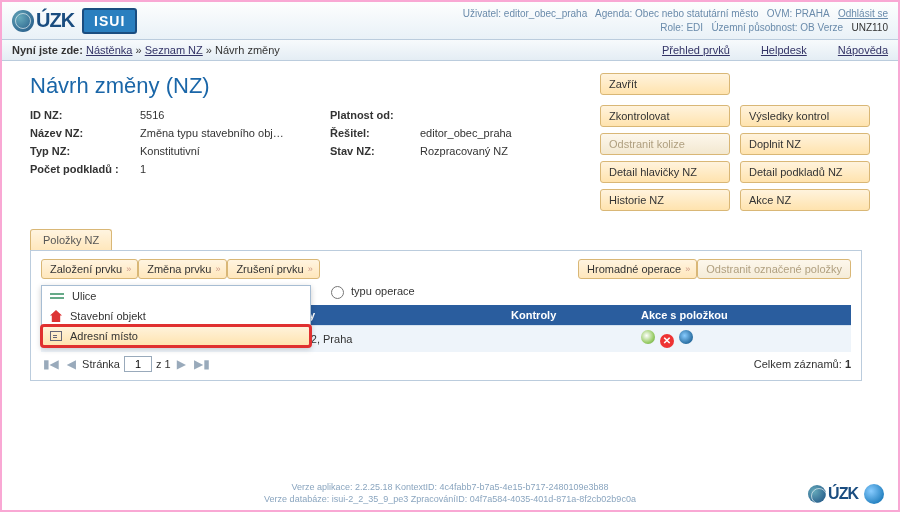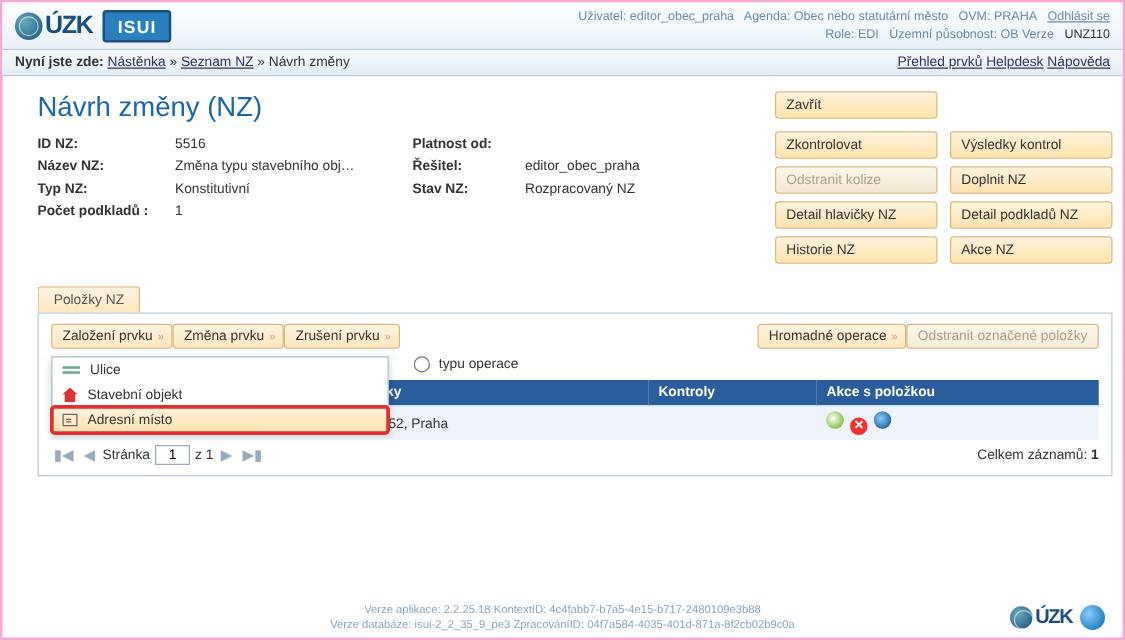--- a/index.html
+++ b/index.html
@@ -13,24 +13,24 @@
   .logo-cuzk .globe { width:22px; height:22px; border-radius:50%; background:radial-gradient(circle at 35% 35%, #6ab, #1a4d80); margin-right:2px; position:relative;}
   .logo-cuzk .globe::after{content:"";position:absolute;width:14px;height:14px;border:1px solid rgba(255,255,255,.6);border-radius:50%;top:3px;left:3px;}
   .logo-isui { background:#2a7fbf; color:#fff; font-weight:bold; font-size:14px; padding:3px 10px; border-radius:3px; border:2px solid #1a4d80; letter-spacing:1px;}
   .header-info { text-align:right; font-size:10px; color:#6a8bab; line-height:1.4;}
   .header-info a { color:#6a8bab; text-decoration:underline; cursor:pointer;}
   .header-info .code { color:#333; }
 
   
   .crumb-bar { background:linear-gradient(#f7fafc,#e4edf4); border-bottom:1px solid #bcd; padding:4px 10px; display:flex; justify-content:space-between; align-items:center; font-size:11px;}
   .crumb-bar a { color:#336; text-decoration:underline; cursor:pointer;}
-  .crumb-right a { margin-left:0;}
-
-  
-  .main { padding: 12px 8px 6px 28px; }
+  .crumb-right a { margin-left:28px;}
+
+  
+  .main { padding: 12px 36px 6px 28px; }
   h1 { color:#1a66a8; font-size:22px; font-weight:normal; margin-bottom:10px;}
   .btn { display:inline-block; background:linear-gradient(#fff3dd,#ffe3ae); border:1px solid #d9b776; border-radius:3px; padding:4px 8px; font-size:11px; color:#333; cursor:pointer; min-width:110px; text-align:left;}
   .btn.disabled { color:#b0a080; background:linear-gradient(#fdf7ec,#f3e8d0); cursor:default;}
   .btn-grid { display:grid; grid-template-columns: 130px 130px; gap:6px 10px; }
   .btn-single { width:130px; margin-bottom:10px;}
 
   .info-grid { display:grid; grid-template-columns: 110px 190px 90px 150px; row-gap:6px; margin-top:4px; font-size:11px;}
   .info-grid .lbl { font-weight:bold; }
 
   

